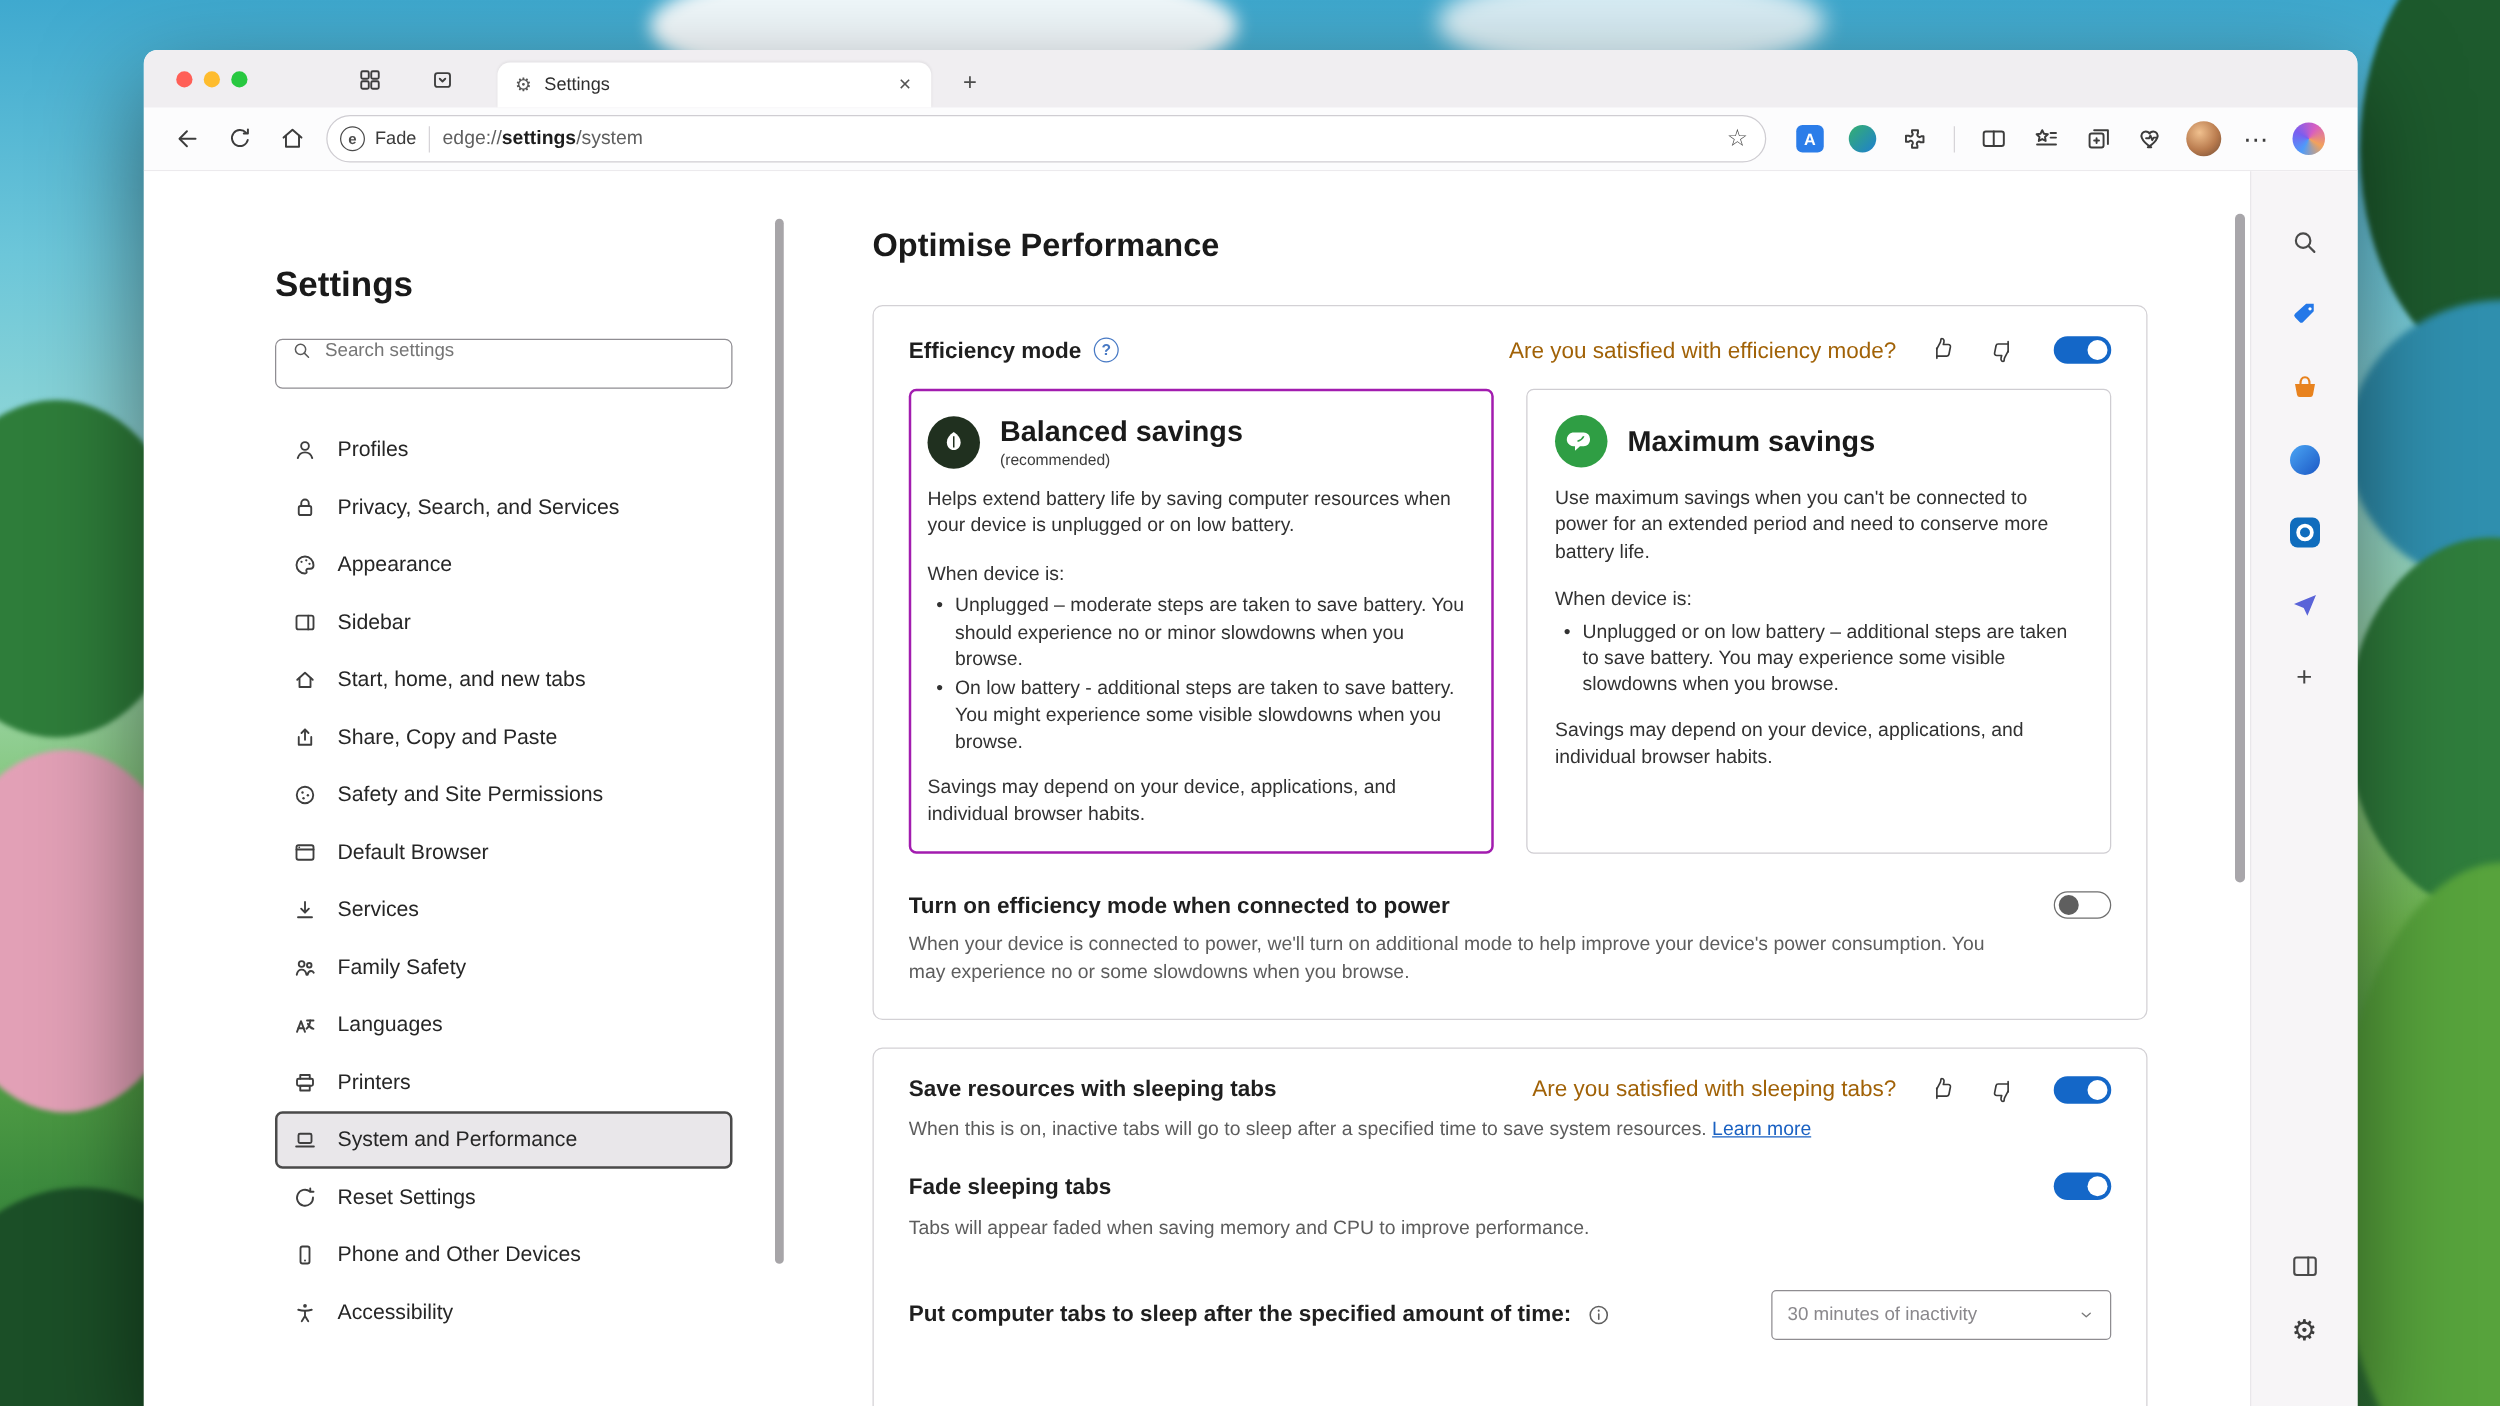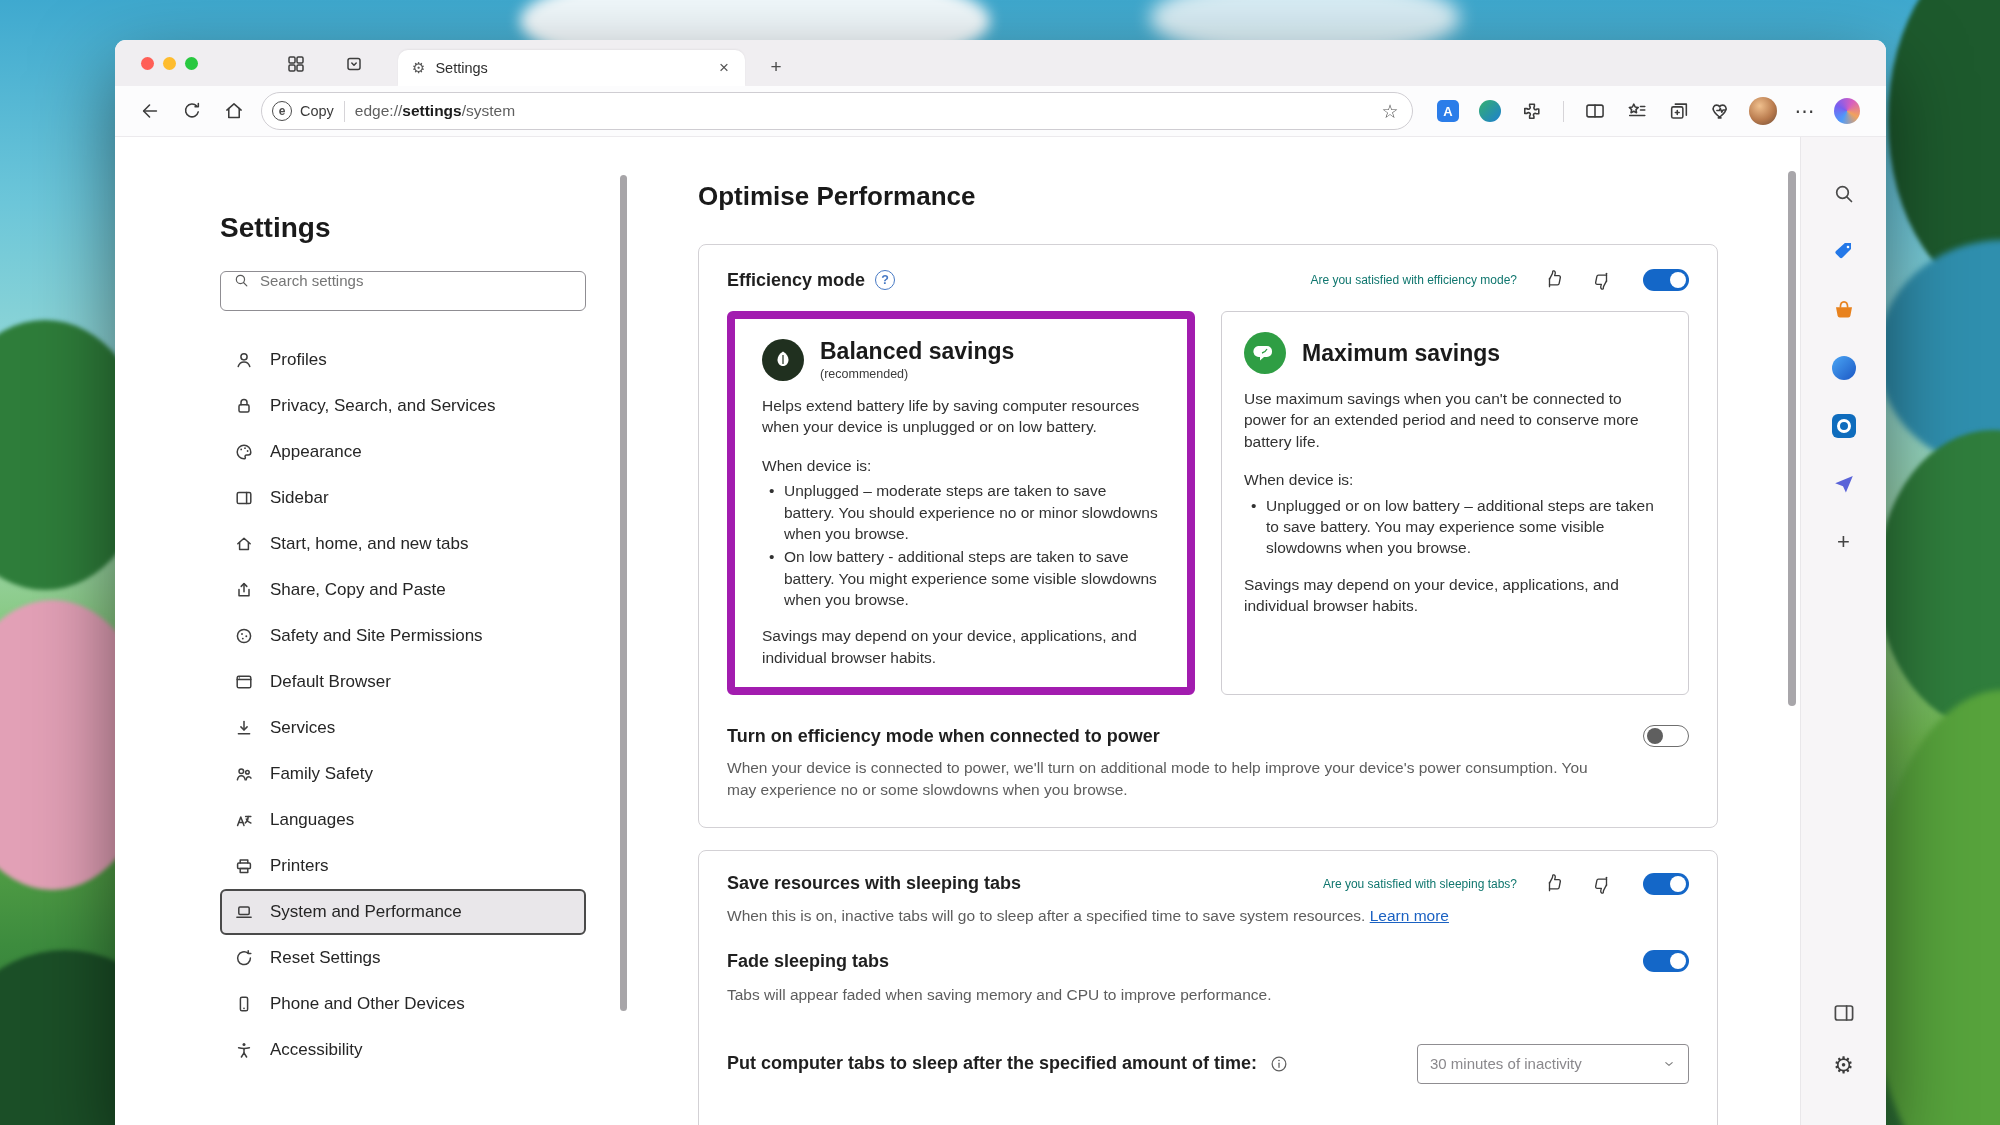--- a/index.html
+++ b/index.html
@@ -88,34 +88,34 @@
   .main { flex:1; min-width:0; position:relative; padding:44px 82px 0 68px; overflow:hidden; }
   .main h2 { font-size:26px; font-weight:bold; color:#1a1a1a; }
   .card { border:1px solid #d3d1d5; border-radius:8px; background:#fff; }
   .card1 { margin-top:32px; padding:24px 28px 26px; }
   .card2 { margin-top:22px; padding:22px 28px 70px; }
   .row { display:flex; align-items:center; }
   .row-label { font-size:18px; font-weight:bold; color:#1f1f1f; }
   .help-circle { width:20px; height:20px; border:1.6px solid #4779c4; color:#4779c4; border-radius:50%;
     display:grid; place-items:center; font-size:12.5px; font-weight:bold; margin-left:10px; }
   .row-right { margin-left:auto; display:flex; align-items:center; gap:26px; }
-  .feedback-q { font-size:12px; color:#0f766e; }
+  .feedback-q { font-size:18px; color:#a16207; }
   .thumb { width:22px; height:22px; display:grid; place-items:center; }
   .thumb svg { width:20px; height:20px; }
   .thumb svg path { fill:none; stroke:#3a3a3a; stroke-width:1.6; stroke-linecap:round; stroke-linejoin:round; }
   .thumb.down svg { transform:rotate(180deg); }
   .toggle { width:46px; height:22px; border-radius:11px; position:relative; flex:none; margin-left:4px; }
   .toggle.on { background:#1467c8; }
   .toggle.on .knob { position:absolute; right:3px; top:3px; width:16px; height:16px; border-radius:50%; background:#fff; }
   .toggle.off { background:#fff; border:1px solid #6f6f6f; }
   .toggle.off .knob { position:absolute; left:3px; top:2px; width:16px; height:16px; border-radius:50%; background:#5f5f5f; }
 
   .options { display:grid; grid-template-columns:1fr 1fr; gap:26px; margin-top:20px; align-items:stretch; }
   .opt-card { border:1px solid #cfcdd2; border-radius:6px; padding:20px 22px; }
-  .opt-card.selected { border:8px solid #a21caf; padding:19px 27px; }
+  .opt-card.selected { border:2px solid #a21caf; padding:19px 13px; }
   .opt-head { display:flex; align-items:center; gap:16px; }
   .opt-ic { width:42px; height:42px; border-radius:50%; display:grid; place-items:center; flex:none; }
   .opt-ic svg { width:24px; height:24px; }
   .opt-ic.balanced { background:#20301f; }
   .opt-ic.maximum { background:#2f9e44; }
   .opt-title { font-size:23px; font-weight:bold; color:#1a1a1a; line-height:26px; }
   .opt-badge { font-size:12.5px; color:#3c3c3c; margin-top:3px; }
   .opt-body { font-size:15.5px; color:#323232; line-height:1.38; }
   .opt-intro { margin-top:14px; }
   .opt-when { margin-top:17px; }
@@ -212,21 +212,21 @@
       </span>
       <span class="nav-btn">
         <svg class="ti" viewBox="0 0 24 24">
             <path d="M4.2 11 12 4.2 19.8 11"></path>
             <path d="M6.3 9.4V19h11.4V9.4"></path>
           </svg>
       </span>
 
       <div class="addressbar">
         <span class="site-icon">e</span>
-        <span class="site-label">Copy</span>
+        <span class="site-label">Fade</span>
         <span class="vsep"></span>
         <span class="url"><span>edge://</span><span class="host">settings</span><span>/system</span></span>
         <span class="fav-star">☆</span>
       </div>
 
       <span class="tool-ic">
         <span class="badge-translate">A</span>
       </span>
       <span class="tool-ic">
         <span class="circle-ext"></span>

